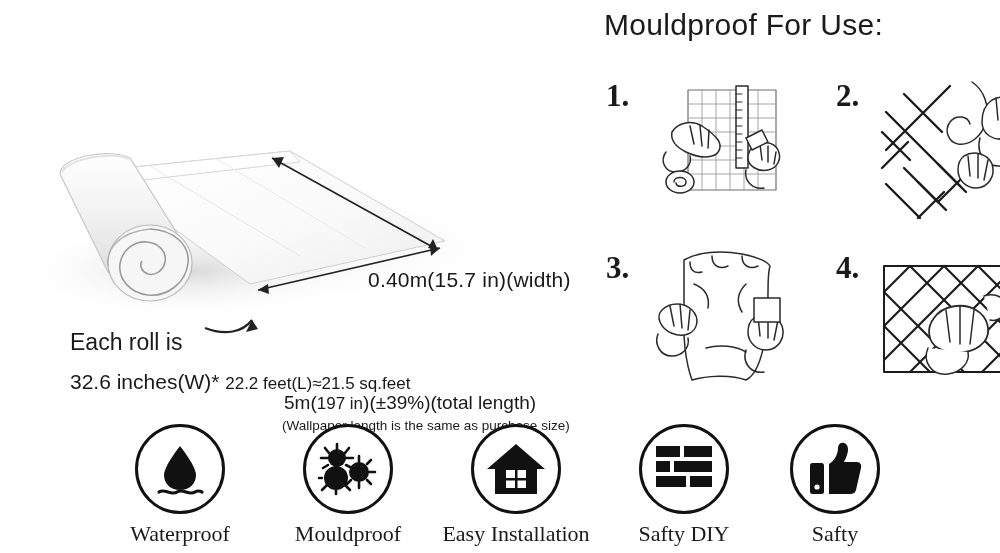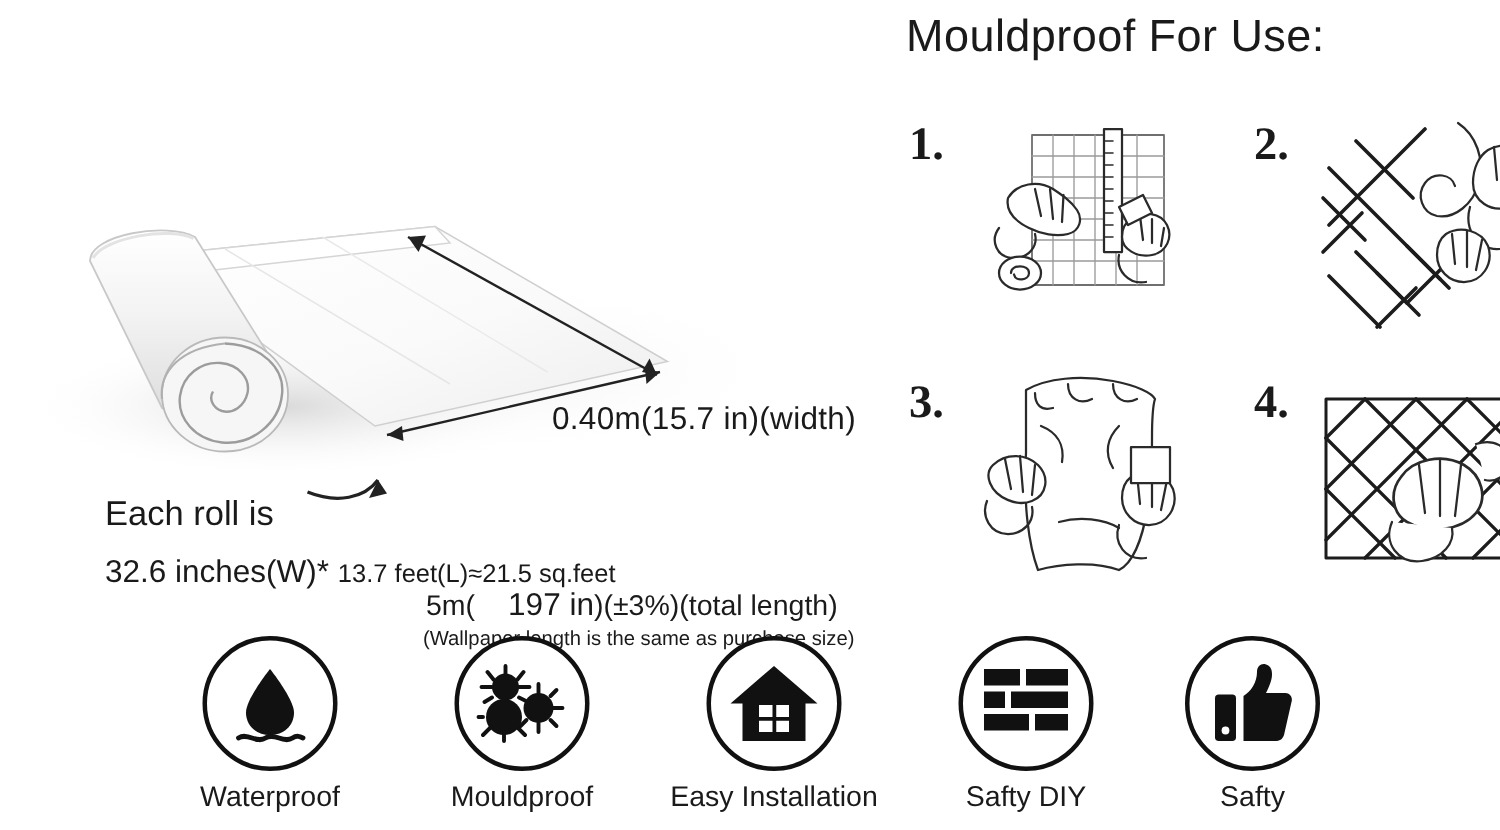--- a/index.html
+++ b/index.html
@@ -38,21 +38,21 @@
     letter-spacing: .2px;
     white-space: nowrap;
   }
   .dim-length {
     position: absolute;
     left: 284px;
     top: 296px;
     font-size: 19px;
     white-space: nowrap;
   }
-  .dim-length .sm { font-size: 21px; margin-left: 22px; }
+  .dim-length .sm { font-size: 17px; }
   .dim-note {
     position: absolute;
     left: 282px;
     top: 322px;
     font-size: 13.5px;
     white-space: nowrap;
   }
 
   .each-roll {
     position: absolute;
@@ -130,22 +130,23 @@
     border: 3px solid #111;
     border-radius: 50%;
     display: flex;
     align-items: center;
     justify-content: center;
     box-sizing: border-box;
     background: #fff;
   }
   .feature .cap {
     margin-top: 7px;
-    font-size: 19px;
-    white-space: nowrap;
+    font-size: 22px;
+    white-space: nowrap;
+    font-family: Liberation Serif, serif;
   }
   .f0 { left: 0; }
   .f1 { left: 168px; }
   .f2 { left: 336px; }
   .f3 { left: 504px; }
   .f4 { left: 655px; }
 </style>
 </head>
 <body>
 
@@ -202,29 +203,29 @@
       <polygon points="438,154 428,152 433,143" fill="#222"></polygon>
 
       <line x1="258" y1="194" x2="440" y2="152" stroke="#222" stroke-width="1.6"></line>
       <polygon points="258,194 269,198 268,188" fill="#222"></polygon>
       <polygon points="440,152 430,150 431,160" fill="#222"></polygon>
     </svg>
 
     <div class="dim-width">0.40m(15.7 in)(width)</div>
 
     <div class="dim-length">
-      <span>5m(</span><span class="sm">197 in</span><span>)(±3%)(total length)</span>
+      <span>5m(</span><span class="sm">197 in</span><span>)(±39%)(total length)</span>
     </div>
     <div class="dim-note">(Wallpaper length is the same as purchase size)</div>
   </div>
 
   <div class="each-roll">Each roll is</div>
   <div class="roll-spec">
     <span>32.6 inches(W)*</span>
-    <span class="sm">13.7 feet(L)</span><span class="sm">≈21.5 sq.feet</span>
+    <span class="sm">22.2 feet(L)</span><span class="sm">≈21.5 sq.feet</span>
   </div>
 
   <div class="instr-title">Mouldproof For Use:</div>
 
   <div class="steps">
 
     <div class="step s1">
       <div class="step-num">1.</div>
       <svg class="step-art" viewBox="0 0 150 150">
         <g fill="none" stroke="#2a2a2a" stroke-width="1.5" stroke-linecap="round" stroke-linejoin="round">

